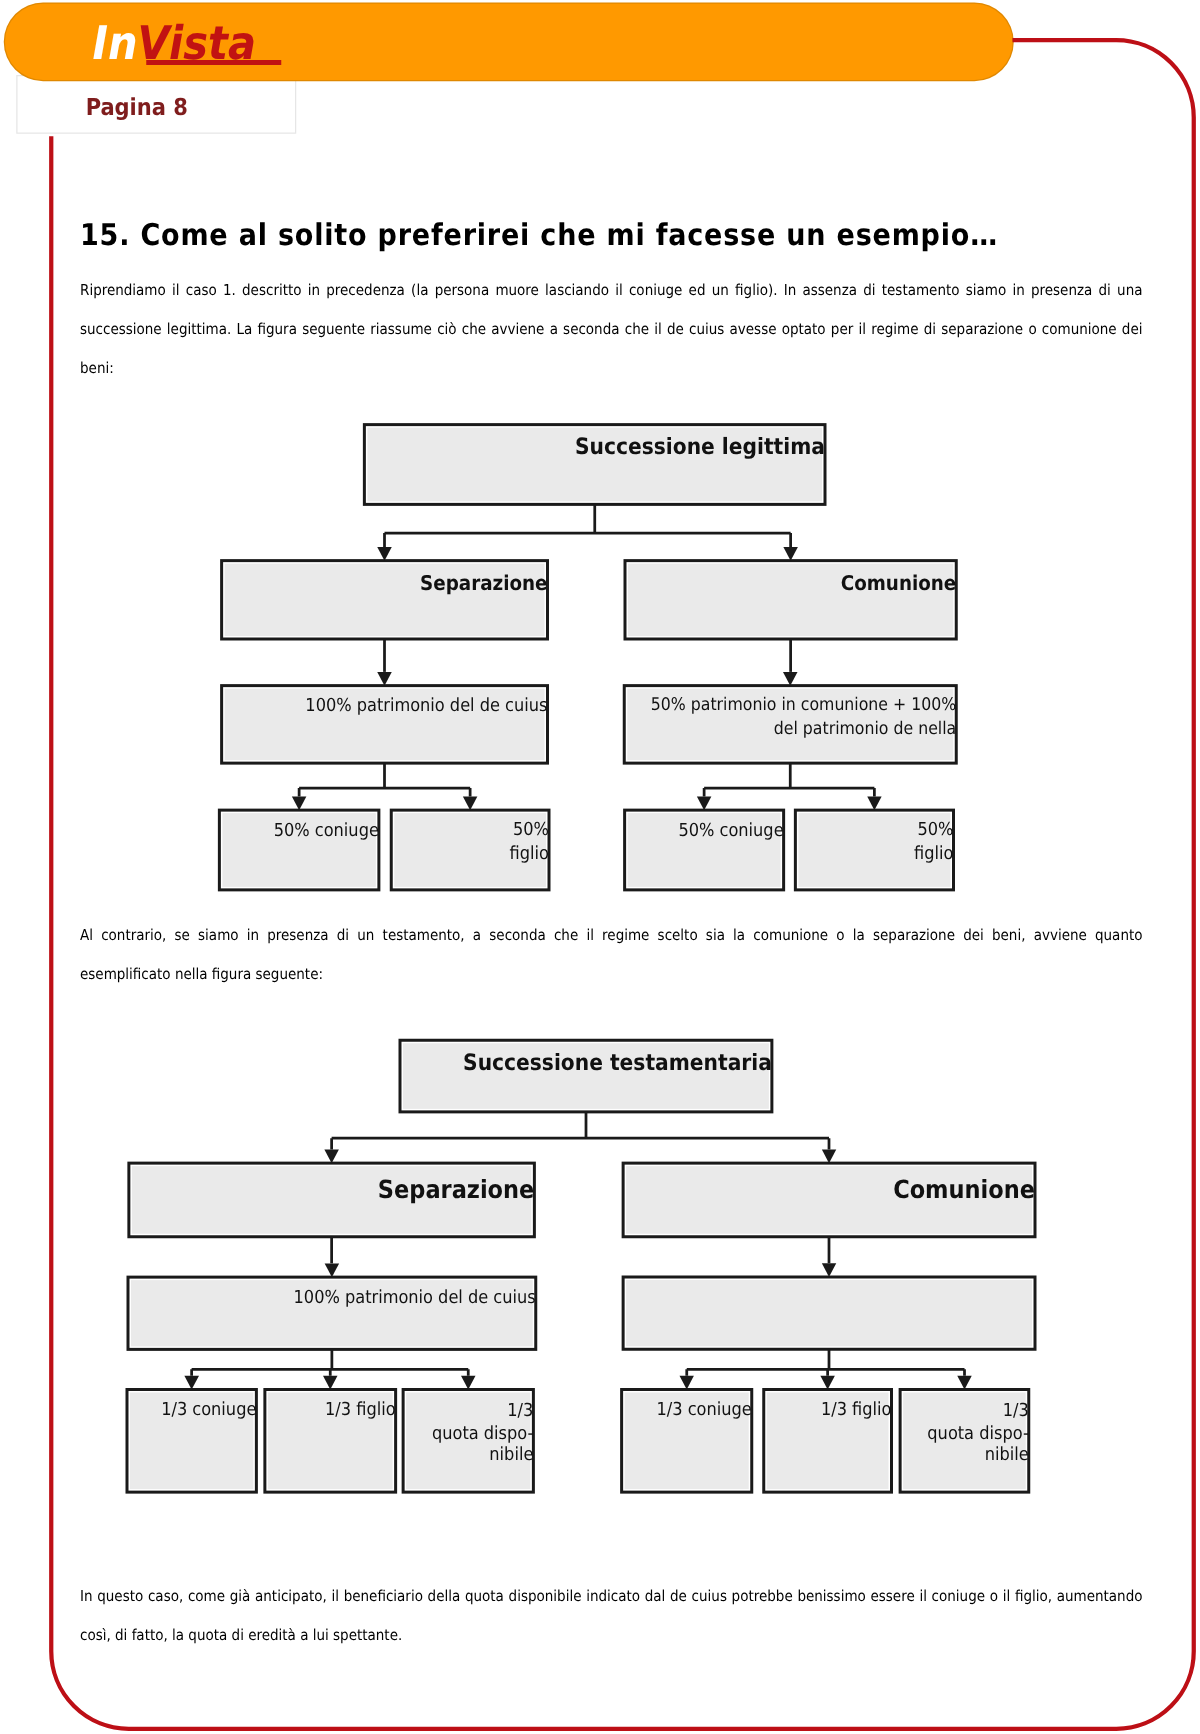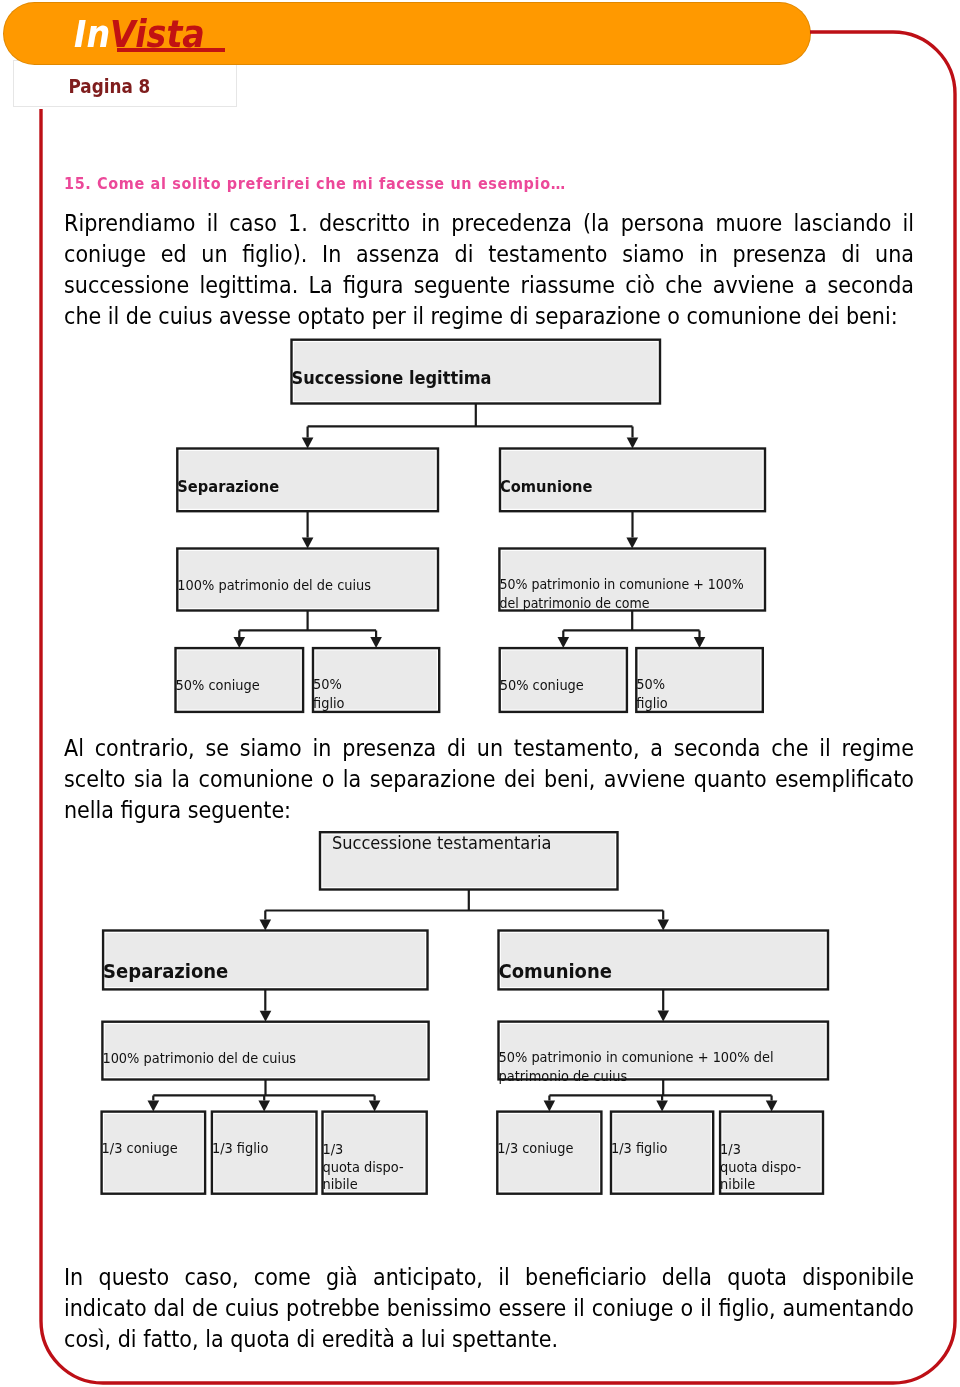--- a/index.html
+++ b/index.html
@@ -9,29 +9,29 @@
   #frame{position:absolute;left:0;top:0;width:960px;height:1387px;pointer-events:none;}
   .hdrbar{position:absolute;left:4px;top:3px;width:806px;height:61px;background:#F90;border-radius:31px;box-shadow:0 0 0 1px #E08800;}
   .logo{position:absolute;left:74px;top:16px;font-weight:bold;font-stretch:condensed;font-style:italic;font-size:37px;letter-spacing:0;line-height:38px;white-space:nowrap;}
   .logo .in{color:#fff;}
   .logo .vista{color:#C11212;}
   .logounder{position:absolute;left:117px;top:48px;width:108px;height:4px;background:#C11212;}
   .pagbox{position:absolute;left:12.5px;top:60px;width:224.5px;height:47px;border:1px solid #E6E6E6;background:#fff;box-sizing:border-box;}
   .pagtxt{position:absolute;left:68.5px;top:75.5px;font-size:18.7px;font-stretch:condensed;font-weight:bold;color:#7f1d1d;}
 
   .content{position:absolute;left:64px;width:850px;}
-  h1.title{margin:0 0 15px 0;font-size:16px;font-stretch:condensed;font-weight:bold;color:#ec4899;letter-spacing:.65px;}
-  p.body{margin:0;font-size:23px;font-stretch:condensed;line-height:31px;color:#000;text-align:justify;}
+  h1.title{margin:0 0 15px 0;font-size:24px;font-stretch:condensed;font-weight:bold;color:#000000;letter-spacing:.65px;}
+  p.body{margin:0;font-size:12px;font-stretch:condensed;line-height:31px;color:#000;text-align:justify;}
 
   .chart{position:absolute;left:0;top:0;width:960px;height:1387px;pointer-events:none;}
   .chart rect.nbox{fill:none;stroke:#1A1A1A;stroke-width:2.4;}
   .chart rect.nfill{fill:#EAEAEA;stroke:none;}
   .chart path.conn{fill:none;stroke:#1A1A1A;stroke-width:2.2;}
   .chart path.head{fill:#1A1A1A;stroke:none;}
-  .nlabel{position:absolute;text-align:left;font-stretch:condensed;color:#111;margin-top:20px;}
+  .nlabel{position:absolute;text-align:right;font-stretch:condensed;color:#111;}
   .nlabel>div{white-space:nowrap;}
 </style>
 </head>
 <body>
 
 <div class="page">
 
   <div class="pagbox"></div>
   <div class="hdrbar"></div>
   <div class="logo"><span class="in">In</span><span class="vista">Vista</span></div>
@@ -171,51 +171,47 @@
       <div>Separazione</div>
     </div>
   <div class="nlabel" style="left:500.0px;top:455.0px;width:265.0px;font-size:16.3px;line-height:23px;font-weight:bold;">
       <div>Comunione</div>
     </div>
   <div class="nlabel" style="left:177.3px;top:555.0px;width:260.7px;font-size:14.4px;line-height:21px;">
       <div>100% patrimonio del de cuius</div>
     </div>
   <div class="nlabel" style="left:499.4px;top:555.0px;width:265.6px;font-size:14px;line-height:18.6px;">
       <div>50% patrimonio in comunione + 100%</div>
-      <div>del patrimonio de come</div>
+      <div>del patrimonio de nella</div>
     </div>
   <div class="nlabel" style="left:175.5px;top:655.0px;width:127.6px;font-size:14.4px;line-height:21px;">
       <div>50% coniuge</div>
     </div>
   <div class="nlabel" style="left:313.0px;top:655.0px;width:126.2px;font-size:14.4px;line-height:18.6px;">
       <div>50%</div>
       <div>figlio</div>
     </div>
   <div class="nlabel" style="left:499.7px;top:655.0px;width:127.2px;font-size:14.4px;line-height:21px;">
       <div>50% coniuge</div>
     </div>
   <div class="nlabel" style="left:636.3px;top:655.0px;width:126.5px;font-size:14.4px;line-height:18.6px;">
       <div>50%</div>
       <div>figlio</div>
     </div>
-  <div class="nlabel" style="left:320.0px;top:810px;width:297.5px;font-size:18px;line-height:25px;font-weight:normal;padding-left:12px;">
+  <div class="nlabel" style="left:320.0px;top:838.0px;width:297.5px;font-size:18px;line-height:25px;font-weight:bold;">
       <div>Successione testamentaria</div>
     </div>
   <div class="nlabel" style="left:103.1px;top:938.0px;width:324.4px;font-size:20px;line-height:26px;font-weight:bold;">
       <div>Separazione</div>
     </div>
   <div class="nlabel" style="left:498.5px;top:938.0px;width:329.5px;font-size:20px;line-height:26px;font-weight:bold;">
       <div>Comunione</div>
     </div>
   <div class="nlabel" style="left:102.4px;top:1028.0px;width:326.2px;font-size:14.4px;line-height:21px;">
       <div>100% patrimonio del de cuius</div>
-    </div>
-  <div class="nlabel" style="left:498.5px;top:1028.0px;width:329.5px;font-size:14.4px;line-height:18.6px;">
-      <div>50% patrimonio in comunione + 100% del</div>
-      <div>patrimonio de cuius</div>
     </div>
   <div class="nlabel" style="left:101.6px;top:1118.0px;width:103.5px;font-size:14.4px;line-height:21px;">
       <div>1/3 coniuge</div>
     </div>
   <div class="nlabel" style="left:211.9px;top:1118.0px;width:104.6px;font-size:14.4px;line-height:21px;">
       <div>1/3 figlio</div>
     </div>
   <div class="nlabel" style="left:322.5px;top:1121.0px;width:104.2px;font-size:14.4px;line-height:17.6px;">
       <div>1/3</div>
       <div>quota dispo-</div>

